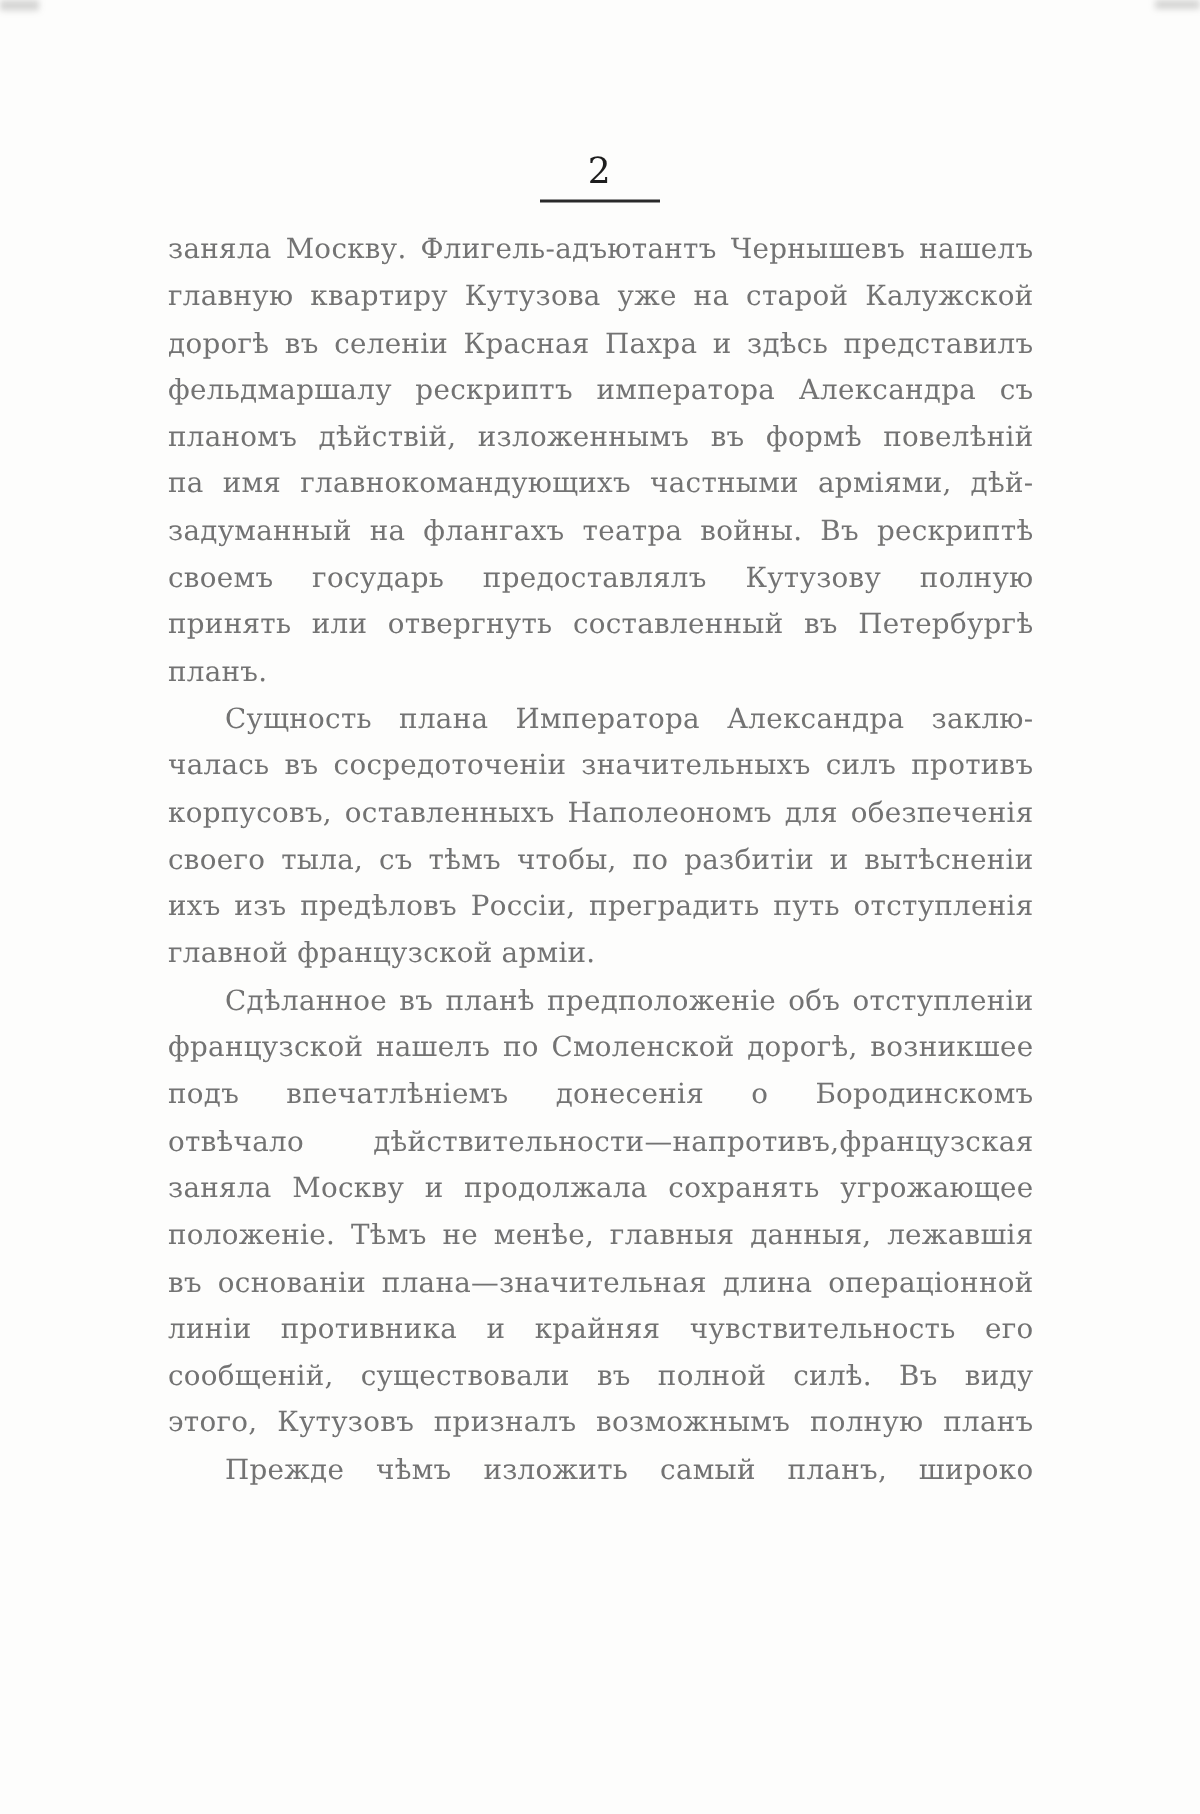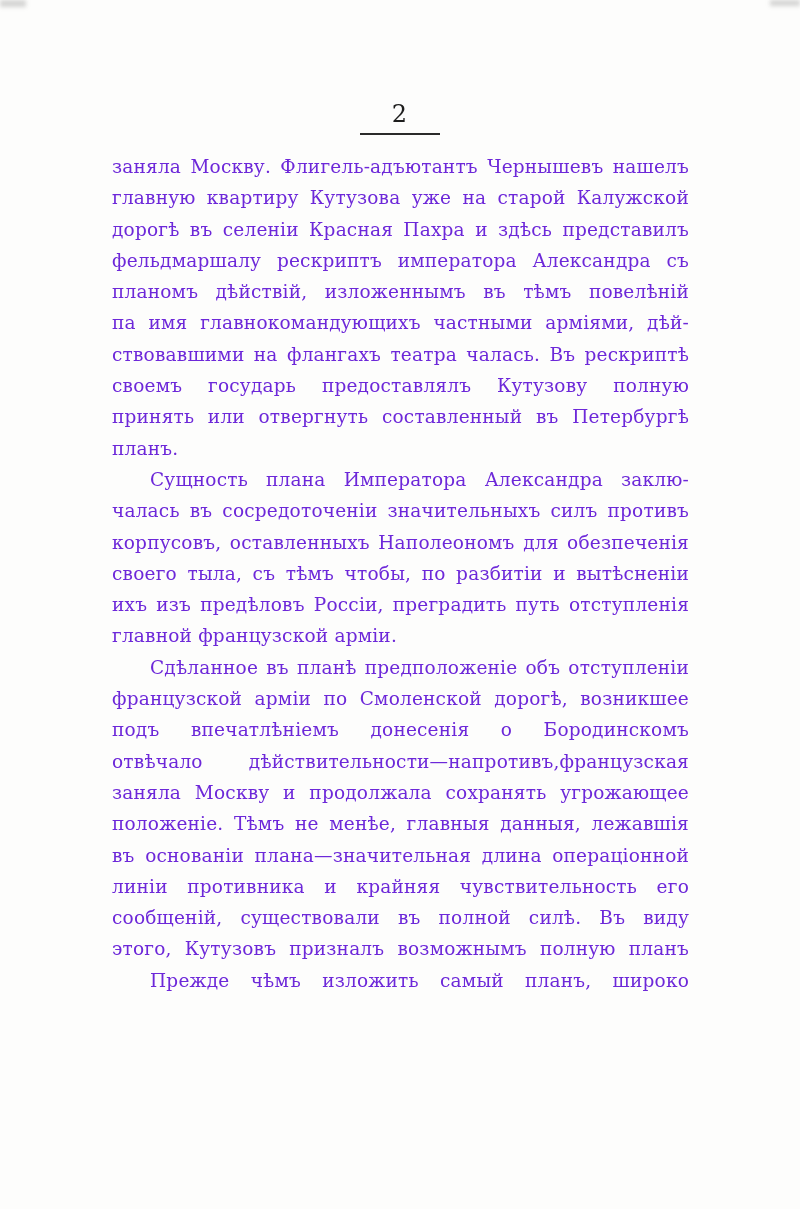--- a/index.html
+++ b/index.html
@@ -74,47 +74,47 @@
 <body style="background: rgb(253, 253, 252);">
 
 <div class="book-page">
   <div class="corner-smudge left"></div>
   <div class="corner-smudge right"></div>
 
   <div class="page-header">
     <span class="page-number">2</span>
   </div>
 
-  <div class="page-body" style="color: #6d28d9;">
+  <div class="page-body" style="color: #737373;">
 
     <div class="paragraph">
       <div class="line">заняла Москву. Флигель-адъютантъ Чернышевъ нашелъ</div>
       <div class="line">главную квартиру Кутузова уже на старой Калужской</div>
       <div class="line">дорогѣ въ селеніи Красная Пахра и здѣсь представилъ</div>
       <div class="line">фельдмаршалу рескриптъ императора Александра съ</div>
-      <div class="line">планомъ дѣйствій, изложеннымъ въ тѣмъ повелѣній</div>
+      <div class="line">планомъ дѣйствій, изложеннымъ въ формѣ повелѣній</div>
       <div class="line">па имя главнокомандующихъ частными арміями, дѣй-</div>
-      <div class="line">ствовавшими на флангахъ театра чалась. Въ рескриптѣ</div>
+      <div class="line">задуманный на флангахъ театра войны. Въ рескриптѣ</div>
       <div class="line">своемъ государь предоставлялъ Кутузову полную свободу</div>
       <div class="line">принять или отвергнуть составленный въ Петербургѣ</div>
       <div class="line para-end">планъ.</div>
     </div>
 
     <div class="paragraph">
       <div class="line first-indent">Сущность плана Императора Александра заклю-</div>
       <div class="line">чалась въ сосредоточеніи значительныхъ силъ противъ</div>
       <div class="line">корпусовъ, оставленныхъ Наполеономъ для обезпеченія</div>
       <div class="line">своего тыла, съ тѣмъ чтобы, по разбитіи и вытѣсненіи</div>
       <div class="line">ихъ изъ предѣловъ Россіи, преградить путь отступленія</div>
       <div class="line para-end">главной французской арміи.</div>
     </div>
 
     <div class="paragraph">
       <div class="line first-indent">Сдѣланное въ планѣ предположеніе объ отступленіи</div>
-      <div class="line">французской арміи по Смоленской дорогѣ, возникшее</div>
+      <div class="line">французской нашелъ по Смоленской дорогѣ, возникшее</div>
       <div class="line">подъ впечатлѣніемъ донесенія о Бородинскомъ сраженіи, не</div>
       <div class="line">отвѣчало дѣйствительности—напротивъ,французская армія</div>
       <div class="line">заняла Москву и продолжала сохранять угрожающее</div>
       <div class="line">положеніе. Тѣмъ не менѣе, главныя данныя, лежавшія</div>
       <div class="line">въ основаніи плана—значительная длина операціонной</div>
       <div class="line">линіи противника и крайняя чувствительность его</div>
       <div class="line">сообщеній, существовали въ полной силѣ. Въ виду</div>
       <div class="line">этого, Кутузовъ призналъ возможнымъ полную планъ</div>
     </div>
 

